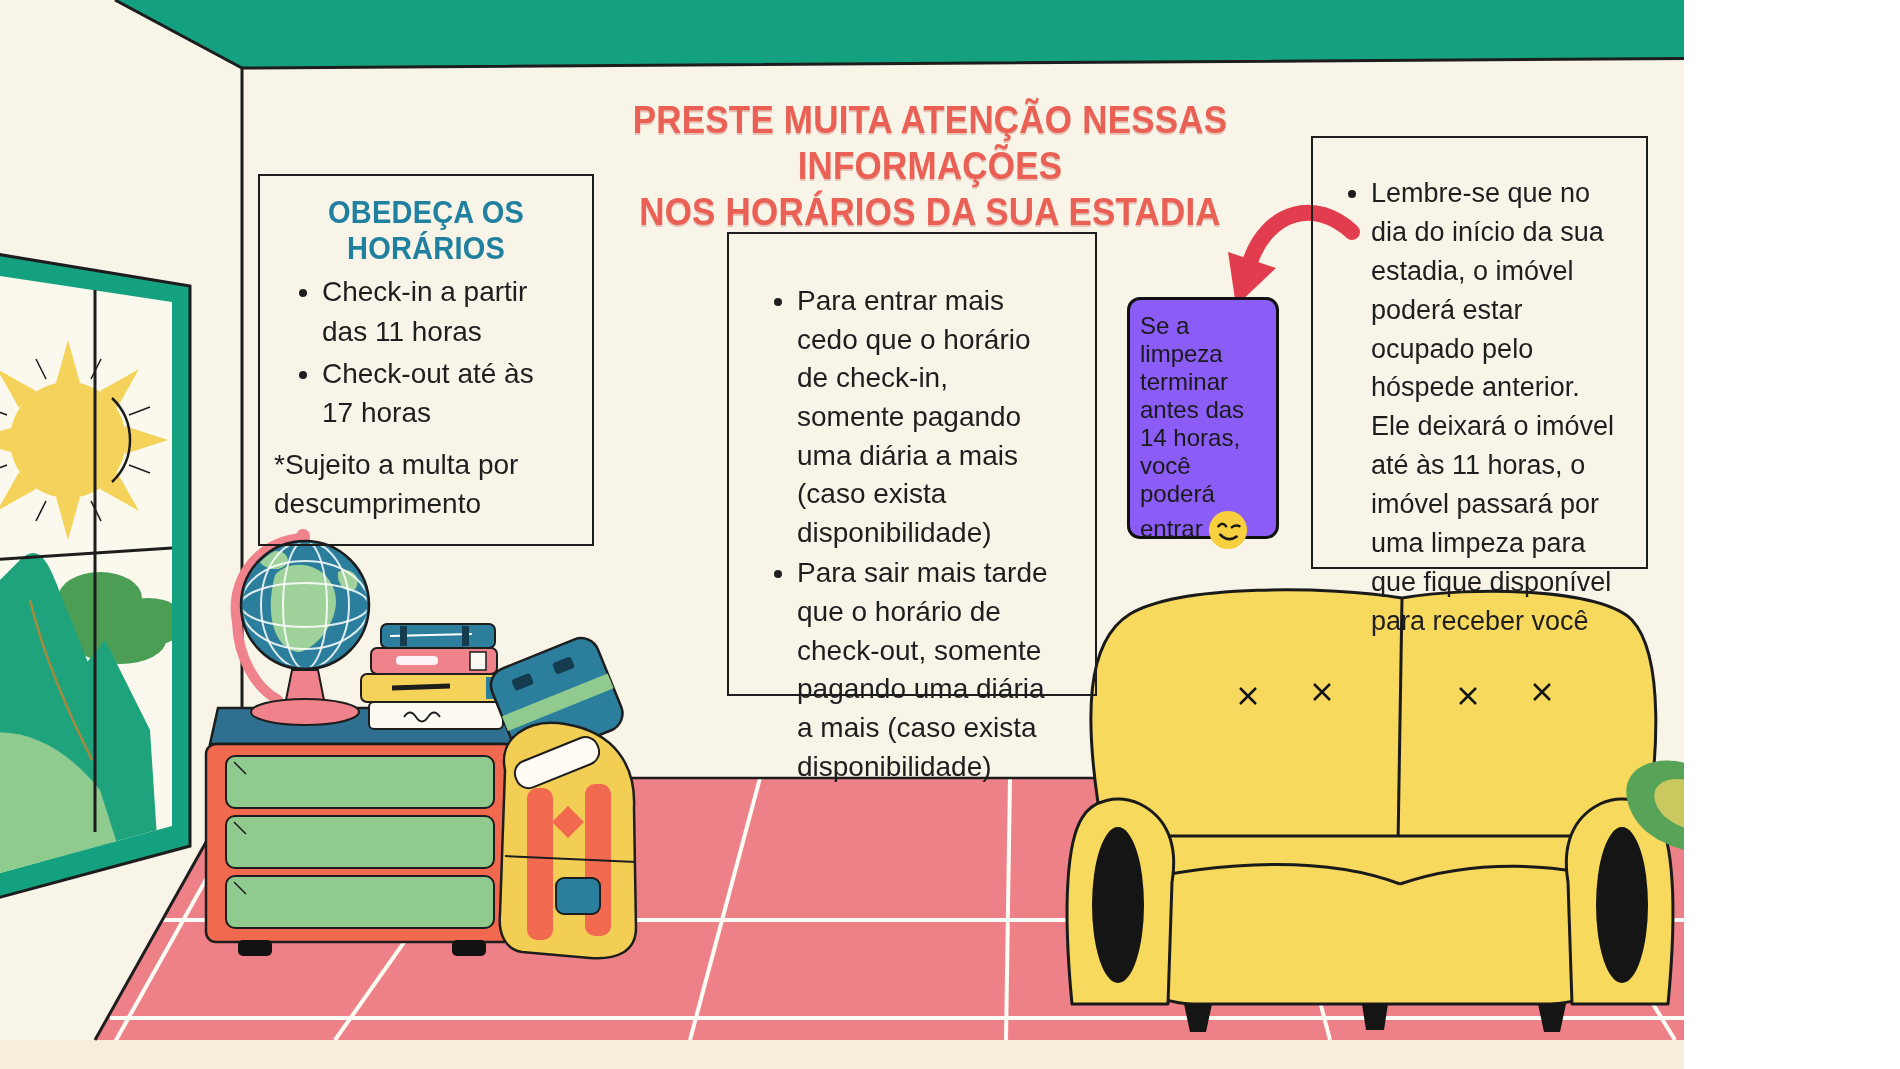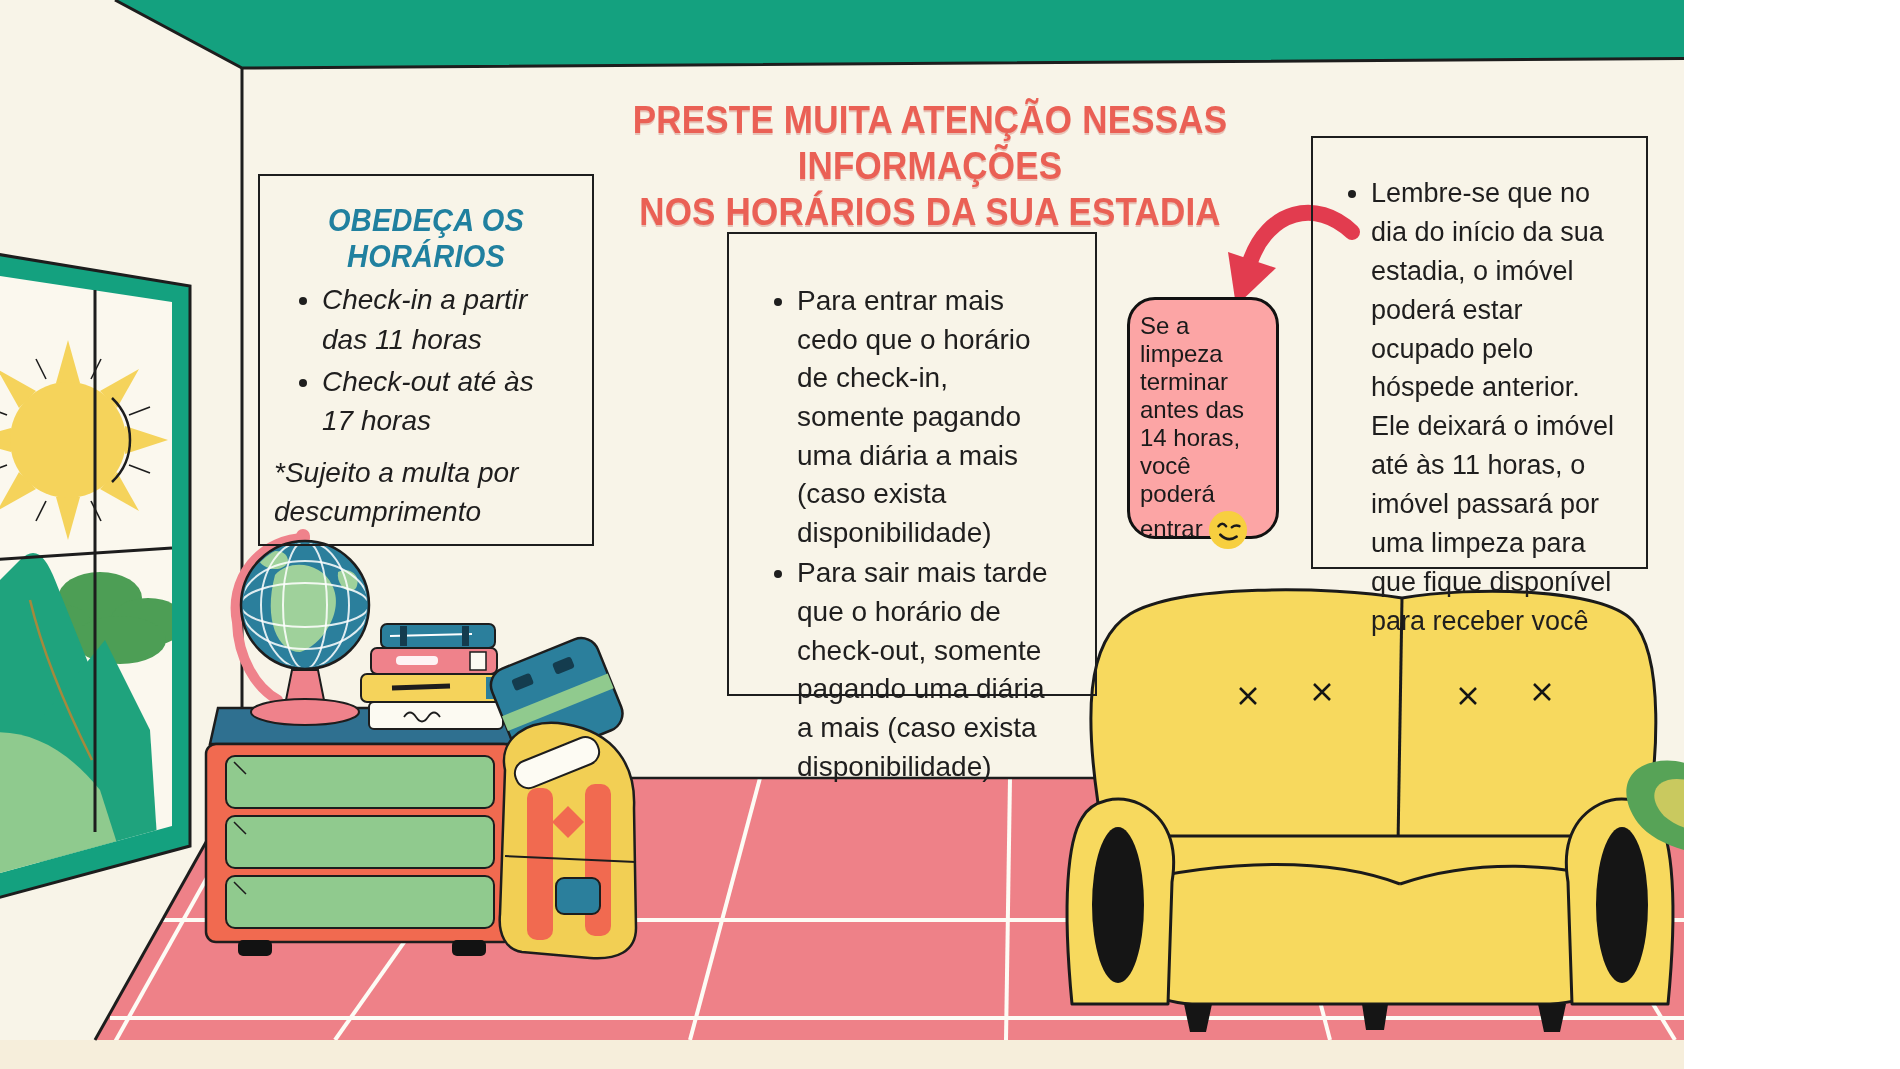--- a/index.html
+++ b/index.html
@@ -6,34 +6,34 @@
   .stage{position:relative;width:1684px;height:1069px;overflow:hidden;
          background:#f8f4e8;font-family:"Liberation Sans",sans-serif;}
   .scene-svg{position:absolute;left:0;top:0;width:1900px;height:1069px;z-index:1;}
 
   .title{position:absolute;left:540px;top:96px;width:780px;z-index:3;
          text-align:center;color:#ea6055;font-weight:800;font-size:35px;line-height:41px;
          letter-spacing:.2px;transform:scaleY(1.12);transform-origin:top center;
          text-shadow:0 2px 0 rgba(186,64,53,.28);}
 
   .callout{position:absolute;z-index:3;border:2.5px solid #1d1d1d;color:#1f1e1e;background:transparent;}
-  .box-schedule{left:258px;top:174px;width:336px;height:372px;padding:26px 14px 10px 14px;box-sizing:border-box;font-style:italic;}
+  .box-schedule{left:258px;top:174px;width:336px;height:372px;padding:18px 14px 10px 14px;box-sizing:border-box;}
   .box-schedule h2{margin:0 0 6px 0;text-align:center;color:#20809f;font-size:29px;font-weight:800;
                    letter-spacing:.2px;transform:scaleY(1.1);transform-origin:top center;}
   .box-fees{left:727px;top:232px;width:370px;height:464px;padding:36px 32px 10px 20px;box-sizing:border-box;}
   .box-reminder{left:1311px;top:136px;width:337px;height:433px;padding:24px 10px 10px 12px;box-sizing:border-box;}
 
   .callout ul{margin:12px;padding-left:36px;font-size:28px;line-height:1.42;}
   .box-fees ul{font-size:28px;line-height:1.38;}
   .box-reminder ul{font-size:27px;line-height:1.44;padding-left:34px;}
   .callout li{margin:0 0 2px 0;}
   .footnote{margin:4px 0 0 0;font-size:28px;line-height:1.4;}
 
   .bubble{position:absolute;left:1127px;top:297px;width:152px;height:242px;z-index:3;
-          background:#fca5a5;border:3px solid #111;border-radius:28px;
+          background:#8b5cf6;border:3px solid #111;border-radius:13px;
           padding:12px 10px;box-sizing:border-box;color:#1a1a1a;
           font-size:24px;line-height:1.17;}
   .bubble .emoji{display:inline-block;width:42px;height:42px;vertical-align:-14px;margin-left:4px;}
 </style>
 </head>
 <body>
 
 <div class="stage">
 
   <svg class="scene-svg" viewBox="0 0 1900 1069">

